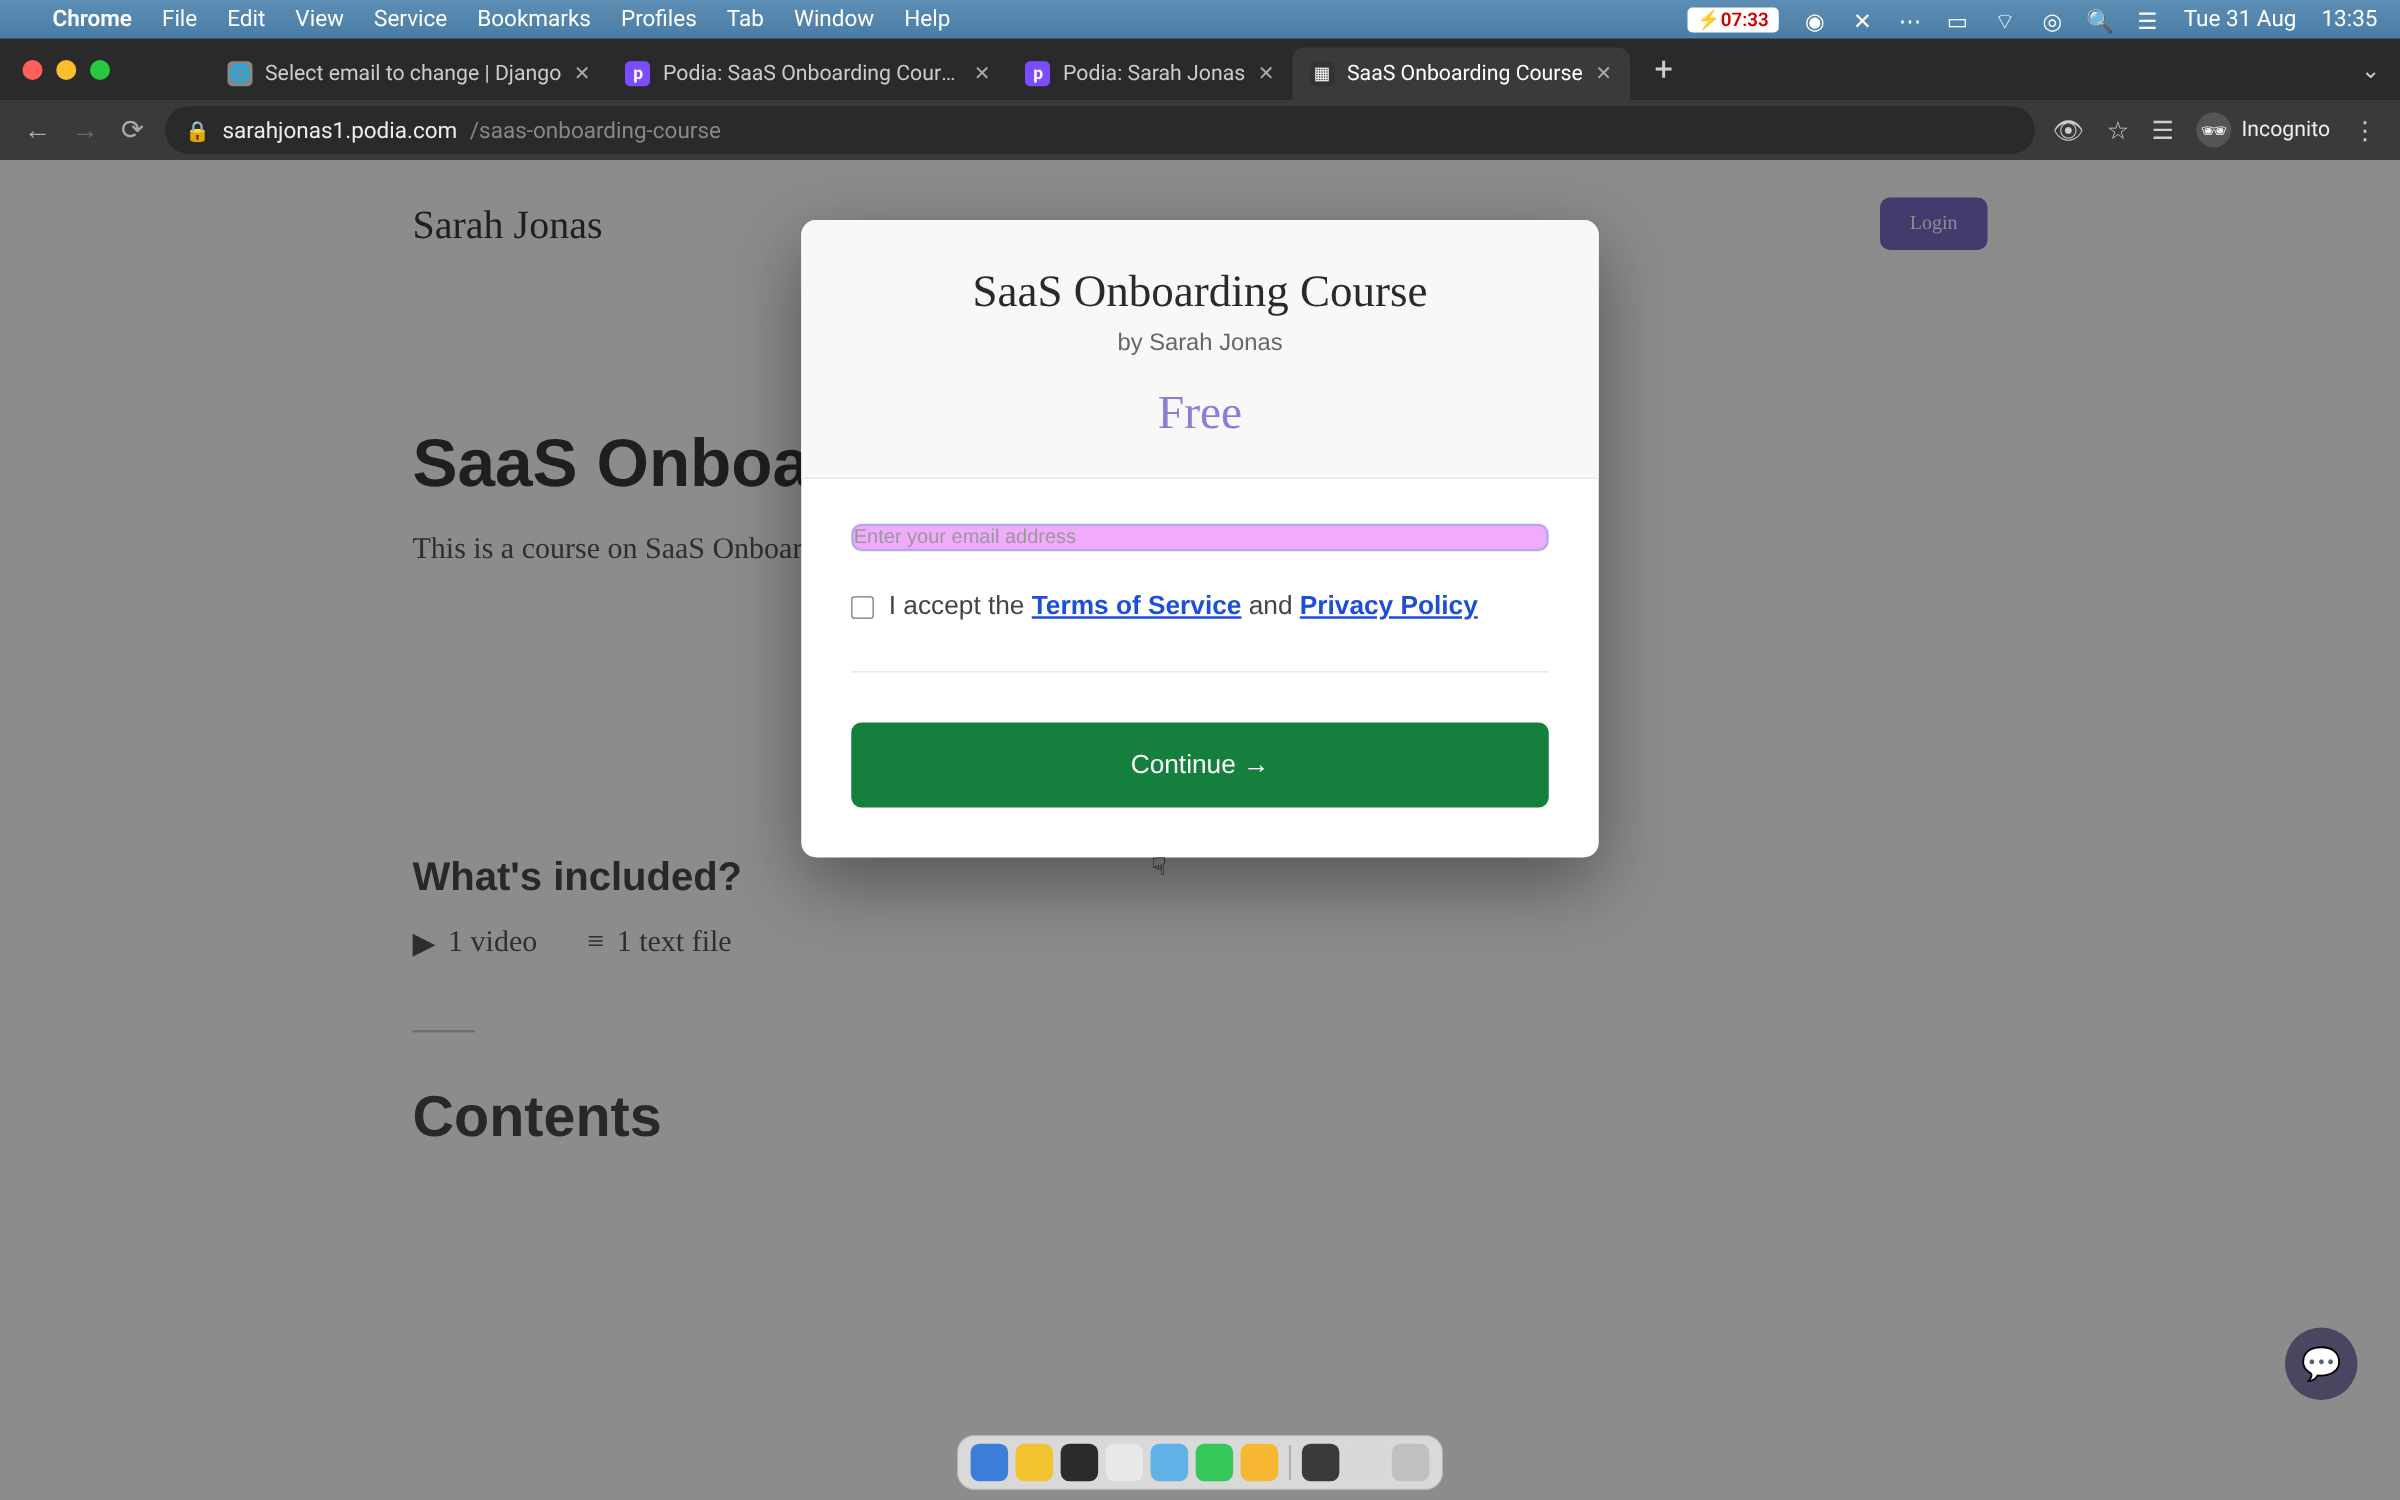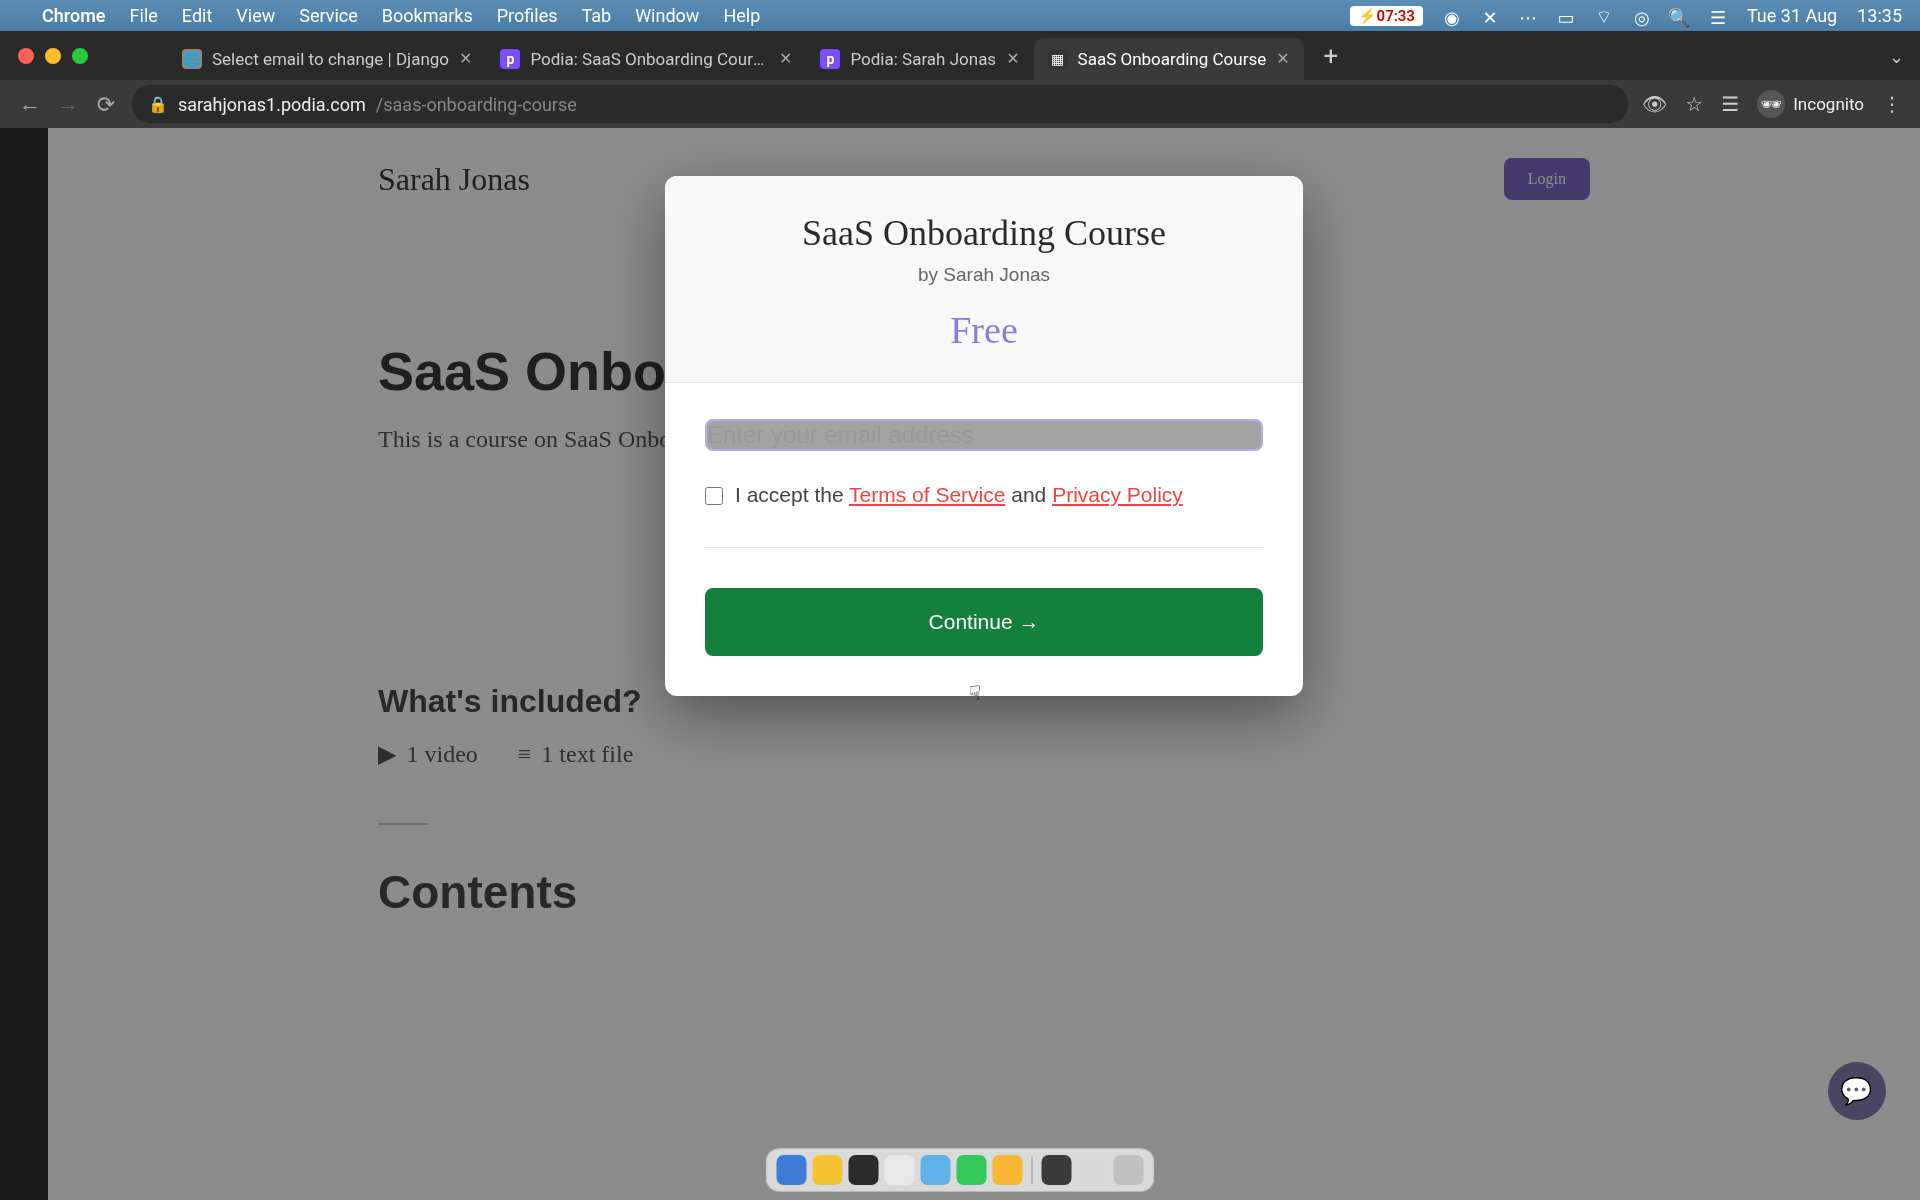--- a/index.html
+++ b/index.html
@@ -73,21 +73,20 @@
 .omnibox .domain { color: #eee; }
 .omnibox .path { color: #888; }
 .addr-icons { display: flex; gap: 18px; color: #ccc; align-items: center; font-size: 20px; }
 .incognito { display: flex; align-items: center; gap: 8px; color: #eee; font-size: 17px; }
 .incognito .icon-circ { width: 28px; height: 28px; border-radius: 50%; background: #555; display: flex; align-items: center; justify-content: center; }
 
 
 .viewport {
   position: absolute; top: 128px; left: 0; right: 0; bottom: 0;
   background: #fff;
-  margin-left: 48px;
 }
 .dim-overlay {
   position: absolute; inset: 0; background: rgba(0,0,0,0.45);
 }
 .page {
   position: absolute; inset: 0;
   padding: 0;
   color: #4a4a4a;
   font-family: Georgia, serif;
 }
@@ -127,28 +126,28 @@
   background: #f8f8f8;
   padding: 36px 0 30px;
   text-align: center;
   border-bottom: 1px solid #e5e5e5;
 }
 .modal-title { font-size: 36px; font-weight: 500; color: #2a2a2a; margin-bottom: 10px; font-family: Georgia, serif; }
 .modal-by { font-size: 19px; color: #666; margin-bottom: 22px; }
 .modal-price { font-size: 38px; color: #8b7dd8; font-family: Georgia, serif; }
 .modal-body { padding: 36px 40px 40px; }
 .email-input {
-  width: 100%; font-size: 24px;
-  border: 2px solid #b8a9e8; border-radius: 8px; background: #a3a3a3;
+  width: 100%; font-size: 16px;
+  border: 2px solid #b8a9e8; border-radius: 8px; background: #f0abfc;
   color: #333;
 }
 .email-input::placeholder { color: #999; }
 .accept-row { display: flex; align-items: flex-start; gap: 12px; margin-top: 32px; font-size: 21px; color: #444; }
 .accept-row input[type=checkbox] { width: 18px; height: 18px; margin-top: 4px; }
-.accept-row a { color: #ef4444; text-decoration: underline; }
+.accept-row a { color: #1d4ed8; text-decoration: underline; font-weight: bold; }
 .divider { height: 1px; background: #e5e5e5; margin: 40px 0; }
 .continue-btn {
   width: 100%; background: #15803d; color: #fff; border: none; padding: 22px;
   font-size: 21px; border-radius: 8px; cursor: pointer; font-weight: 500;
 }
 
 
 .cursor {
   position: absolute;
   left: 921px; top: 553px;

